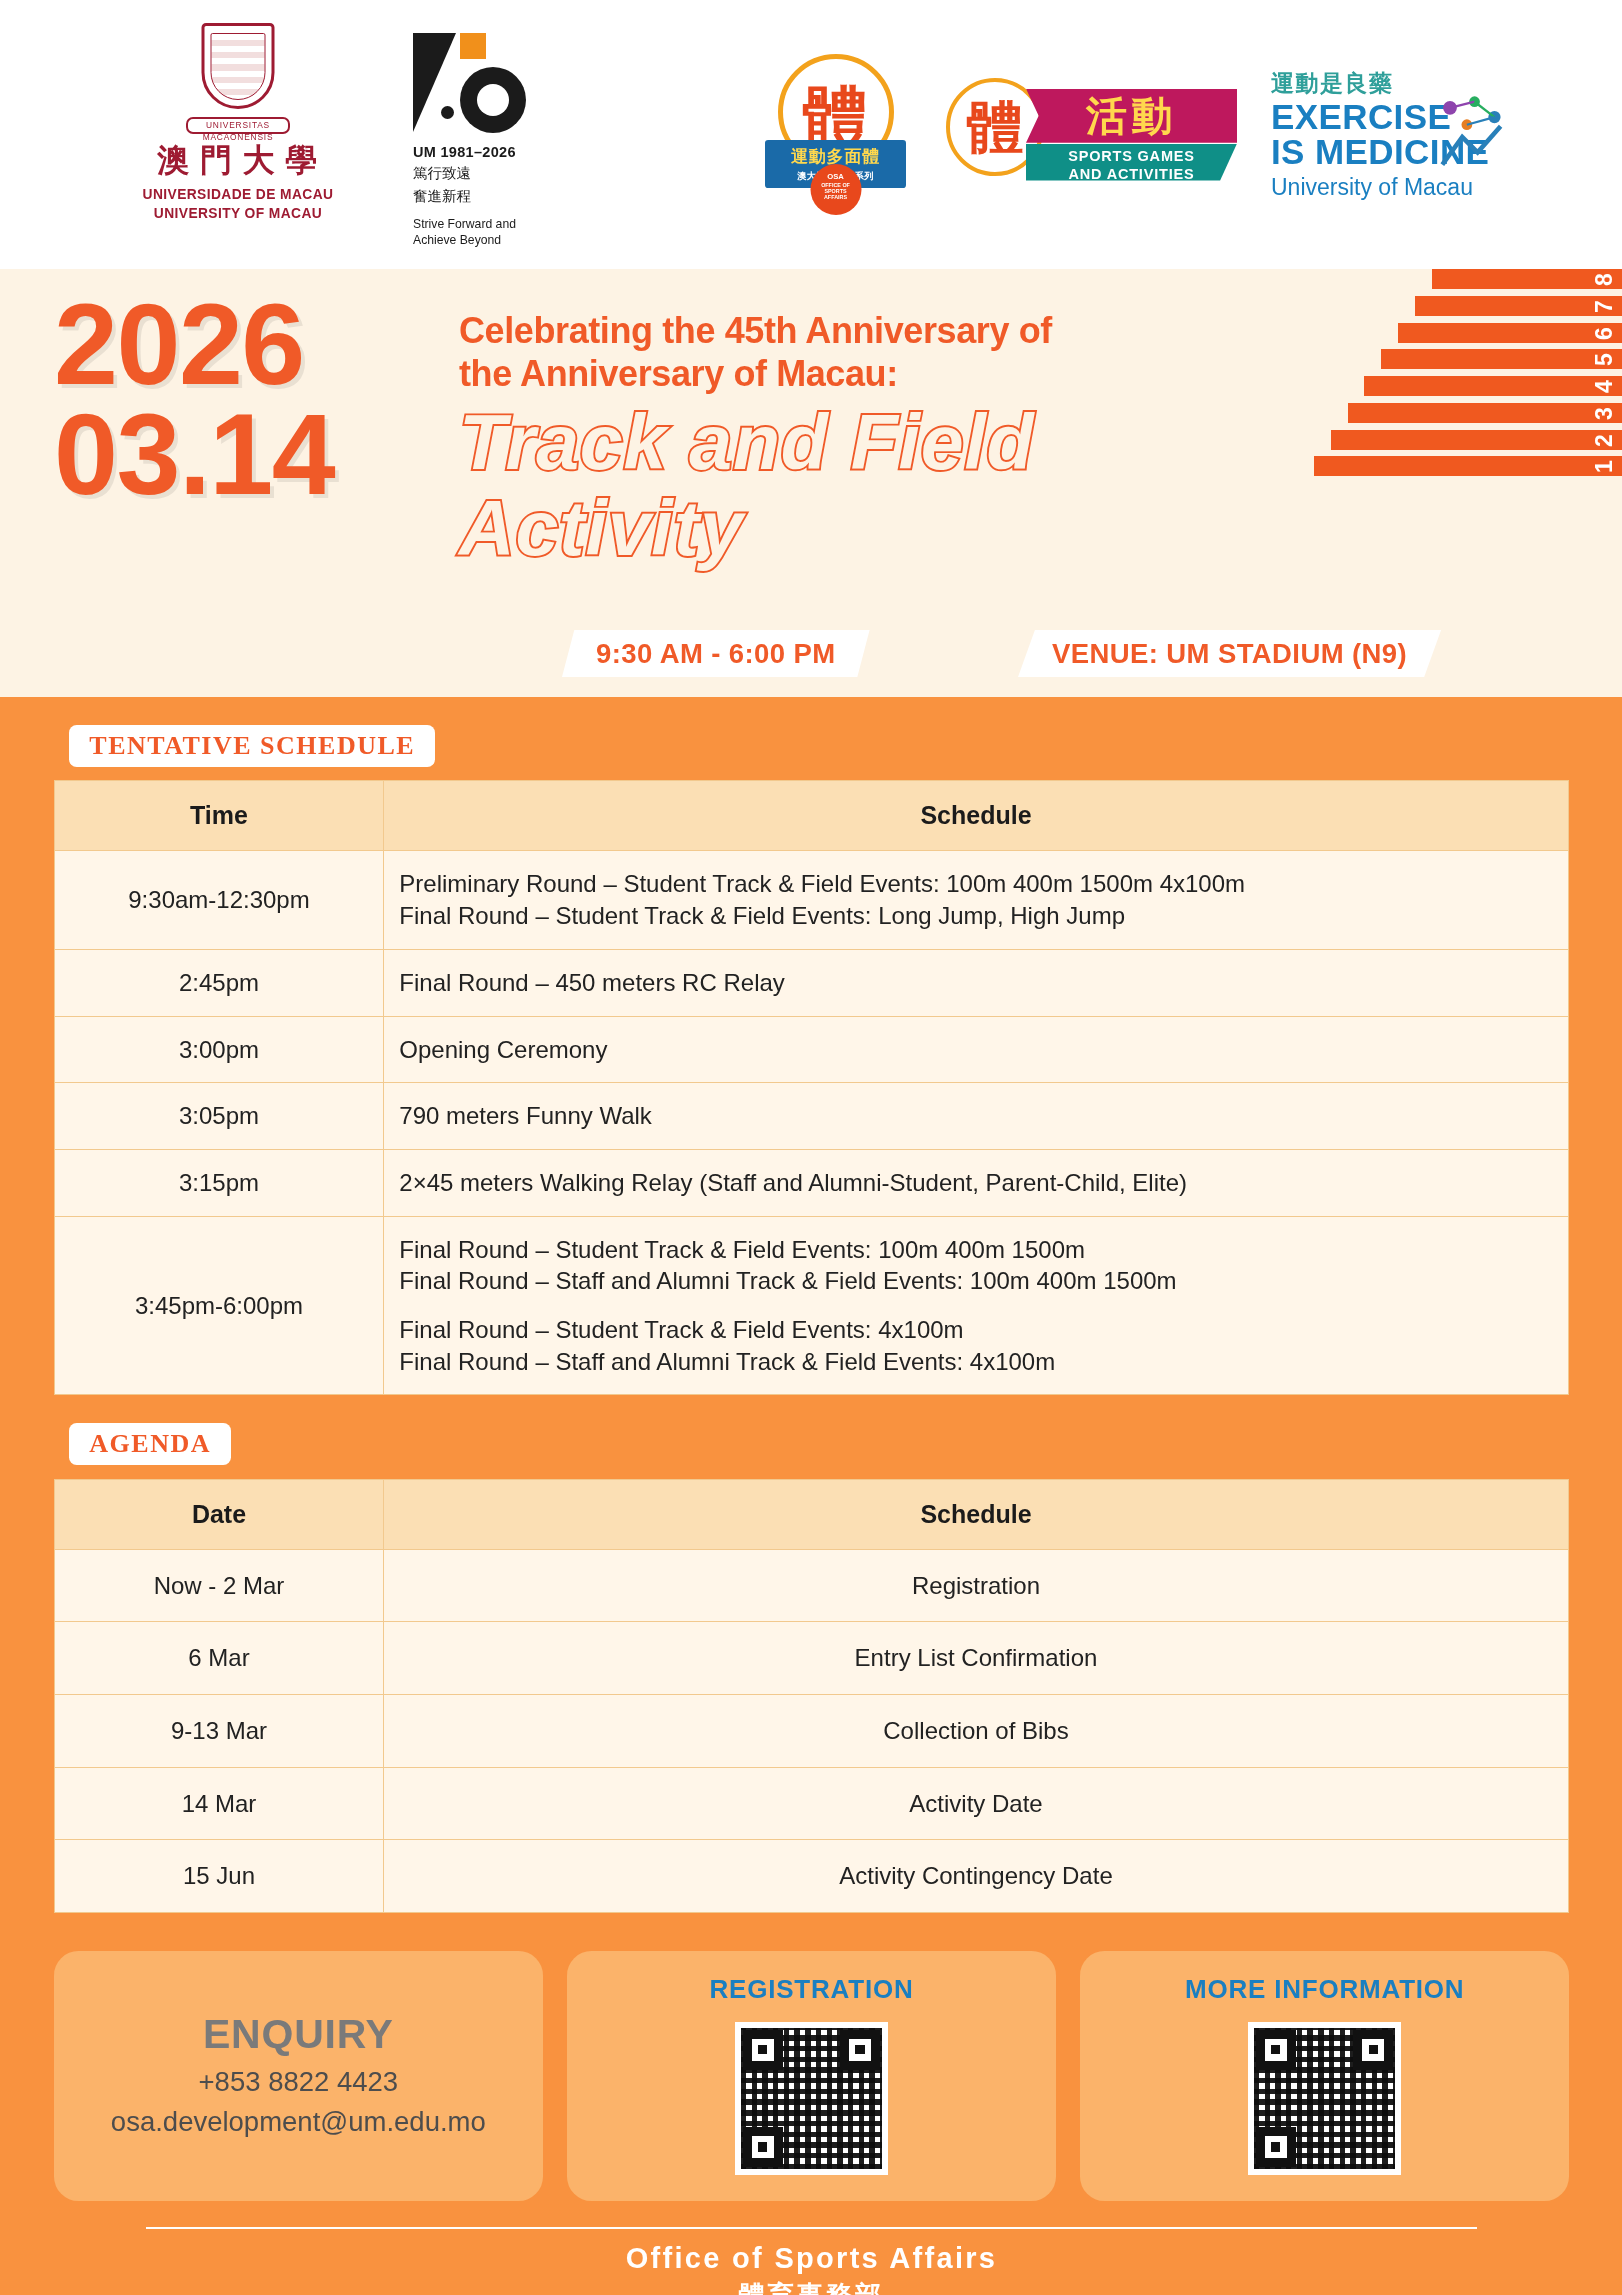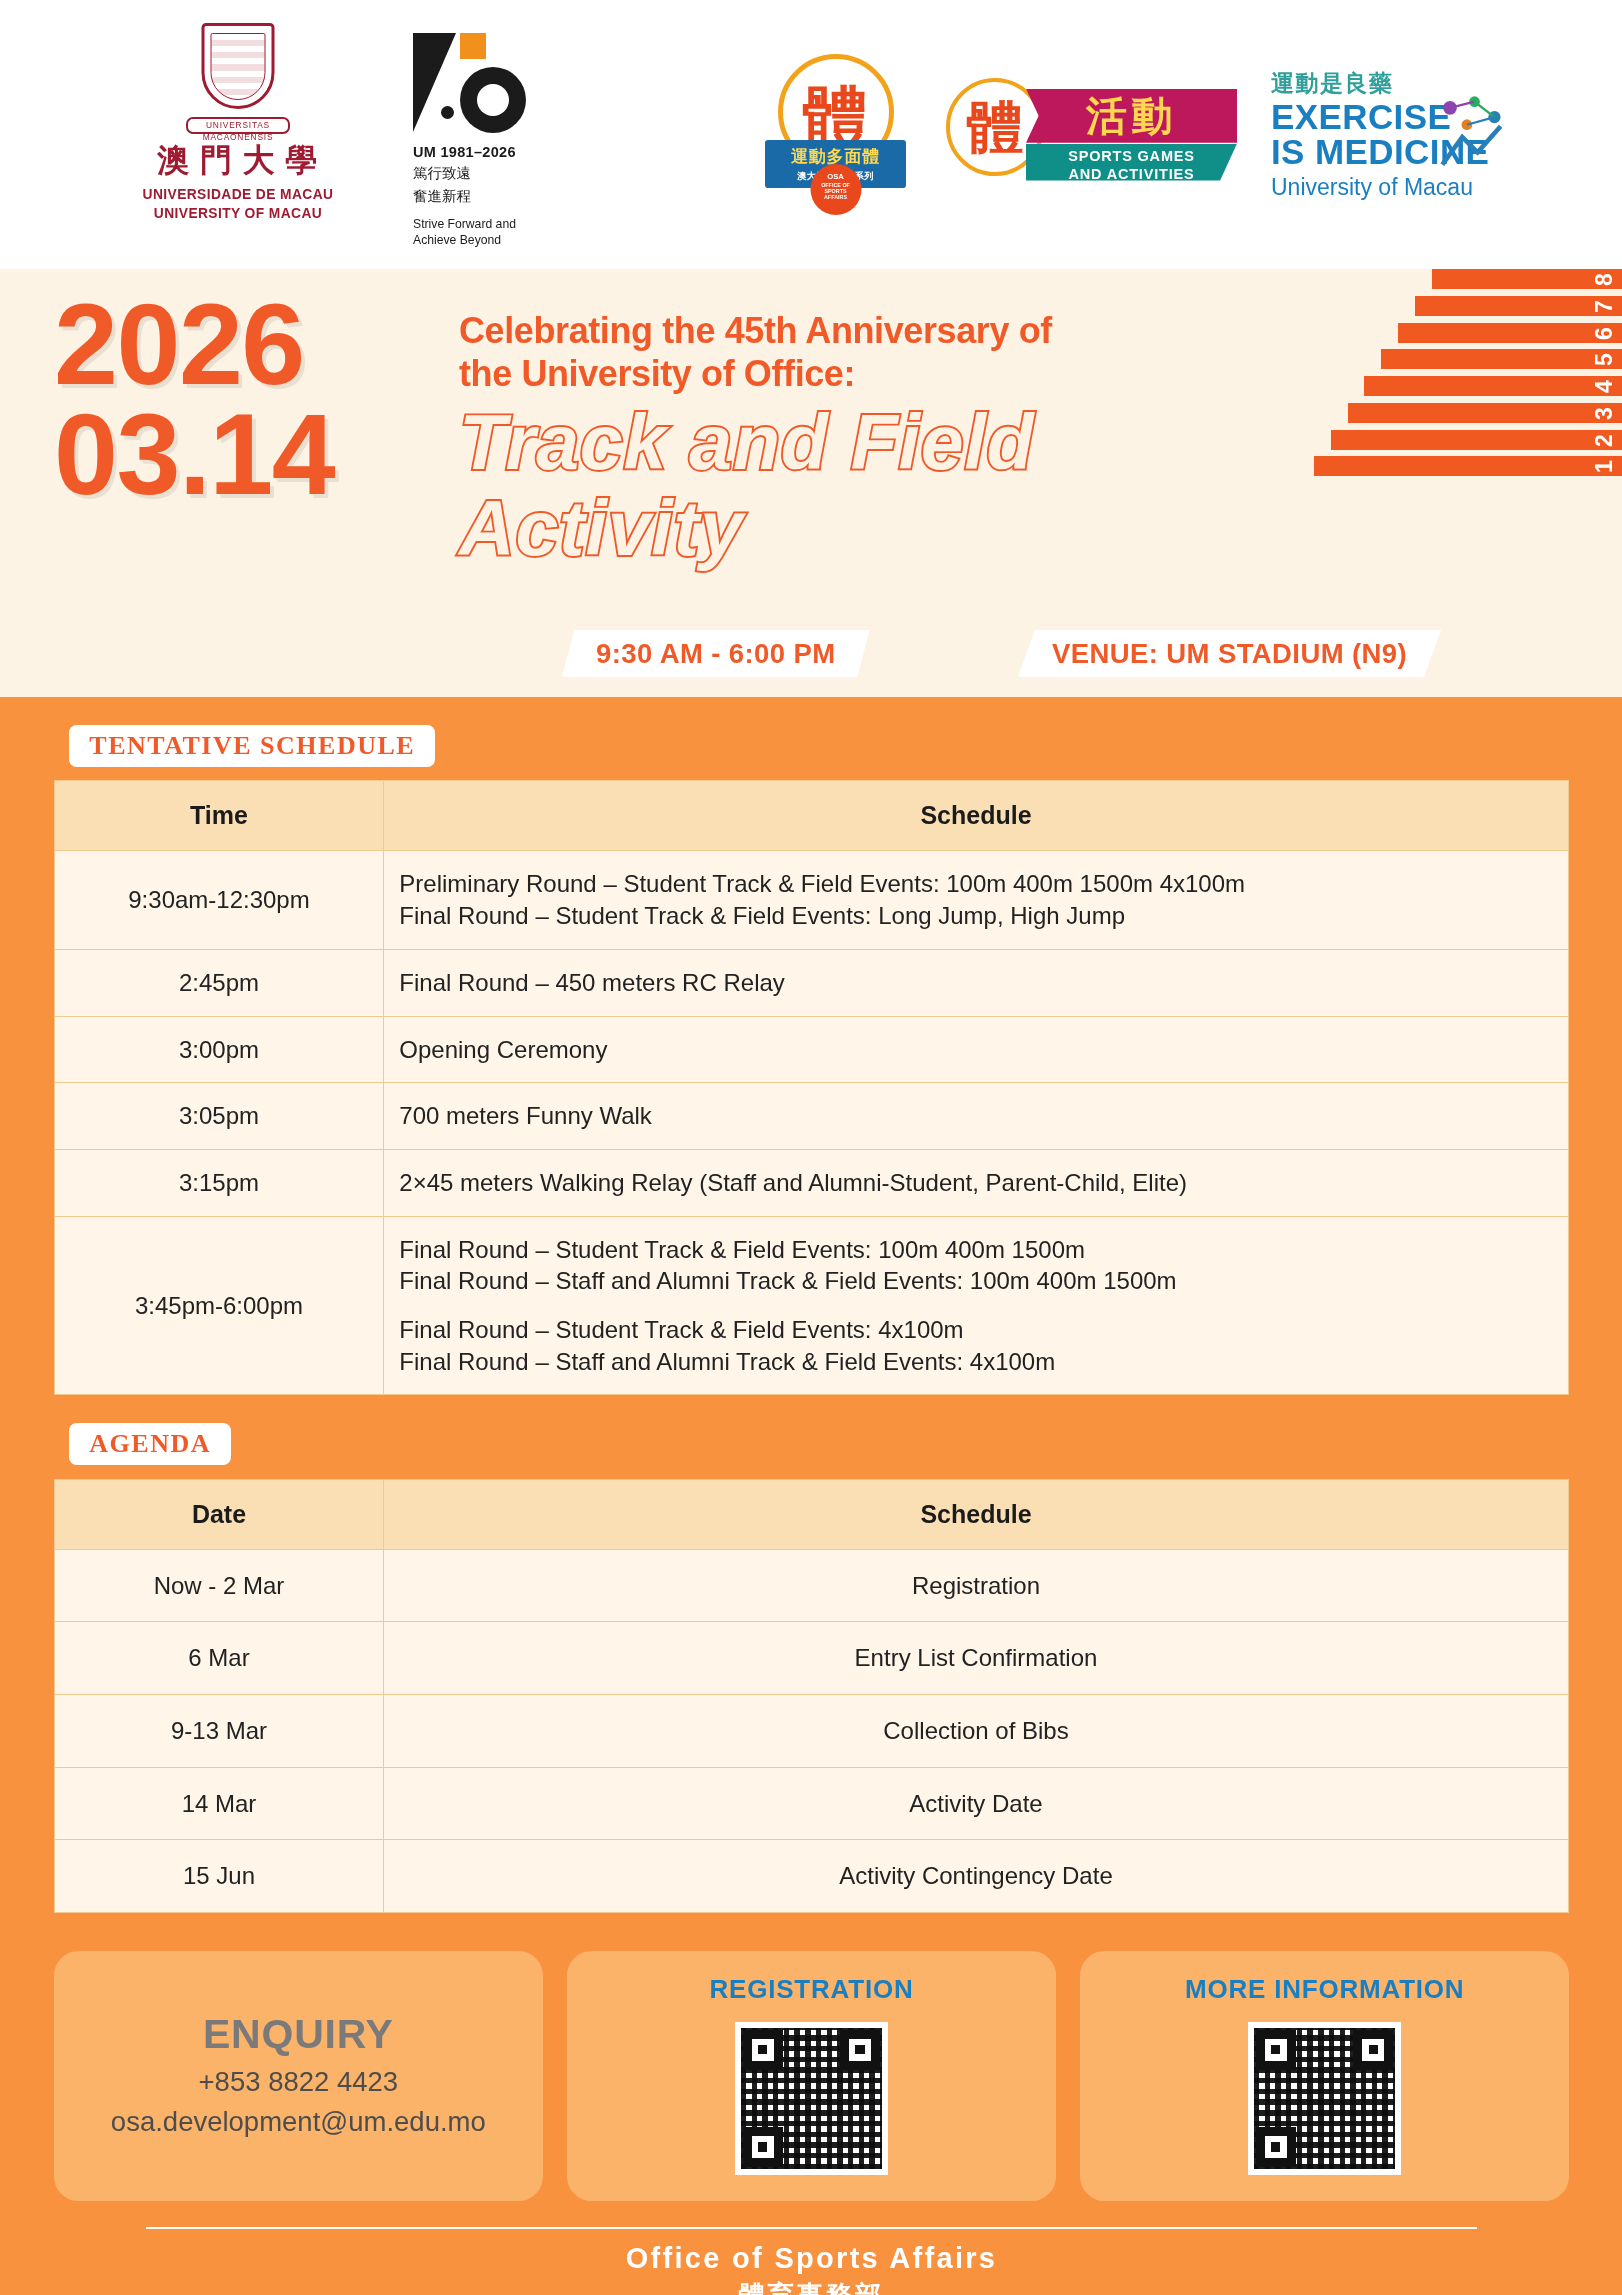--- a/index.html
+++ b/index.html
@@ -359,21 +359,21 @@
         </div>
       </div>
 
     <div class="hero-left">
       <div class="hero-year">2026</div>
       <div class="hero-date">03.14</div>
     </div>
 
     <div class="hero-mid">
       <div class="hero-cel">Celebrating the 45th Anniversary of</div>
-      <div class="hero-cel">the University of Office:</div>
+      <div class="hero-cel">the Anniversary of Macau:</div>
       <div class="hero-title">Track and Field</div>
       <div class="hero-title">Activity</div>
     </div>
 
     <div class="hero-bar">
       <div class="pill-time">9:30 AM - 6:00 PM</div>
       <div class="pill-venue">VENUE: UM STADIUM (N9)</div>
     </div>
   </div>
 
@@ -404,21 +404,21 @@
           </tr>
           <tr>
             <td class="time-col">3:00pm</td>
             <td>
               <span class="sched-line">Opening Ceremony</span>
             </td>
           </tr>
           <tr>
             <td class="time-col">3:05pm</td>
             <td>
-              <span class="sched-line">700 meters Funny Walk</span>
+              <span class="sched-line">790 meters Funny Walk</span>
             </td>
           </tr>
           <tr>
             <td class="time-col">3:15pm</td>
             <td>
               <span class="sched-line">2×45 meters Walking Relay (Staff and Alumni-Student, Parent-Child, Elite)</span>
             </td>
           </tr>
           <tr>
             <td class="time-col">3:45pm-6:00pm</td>

